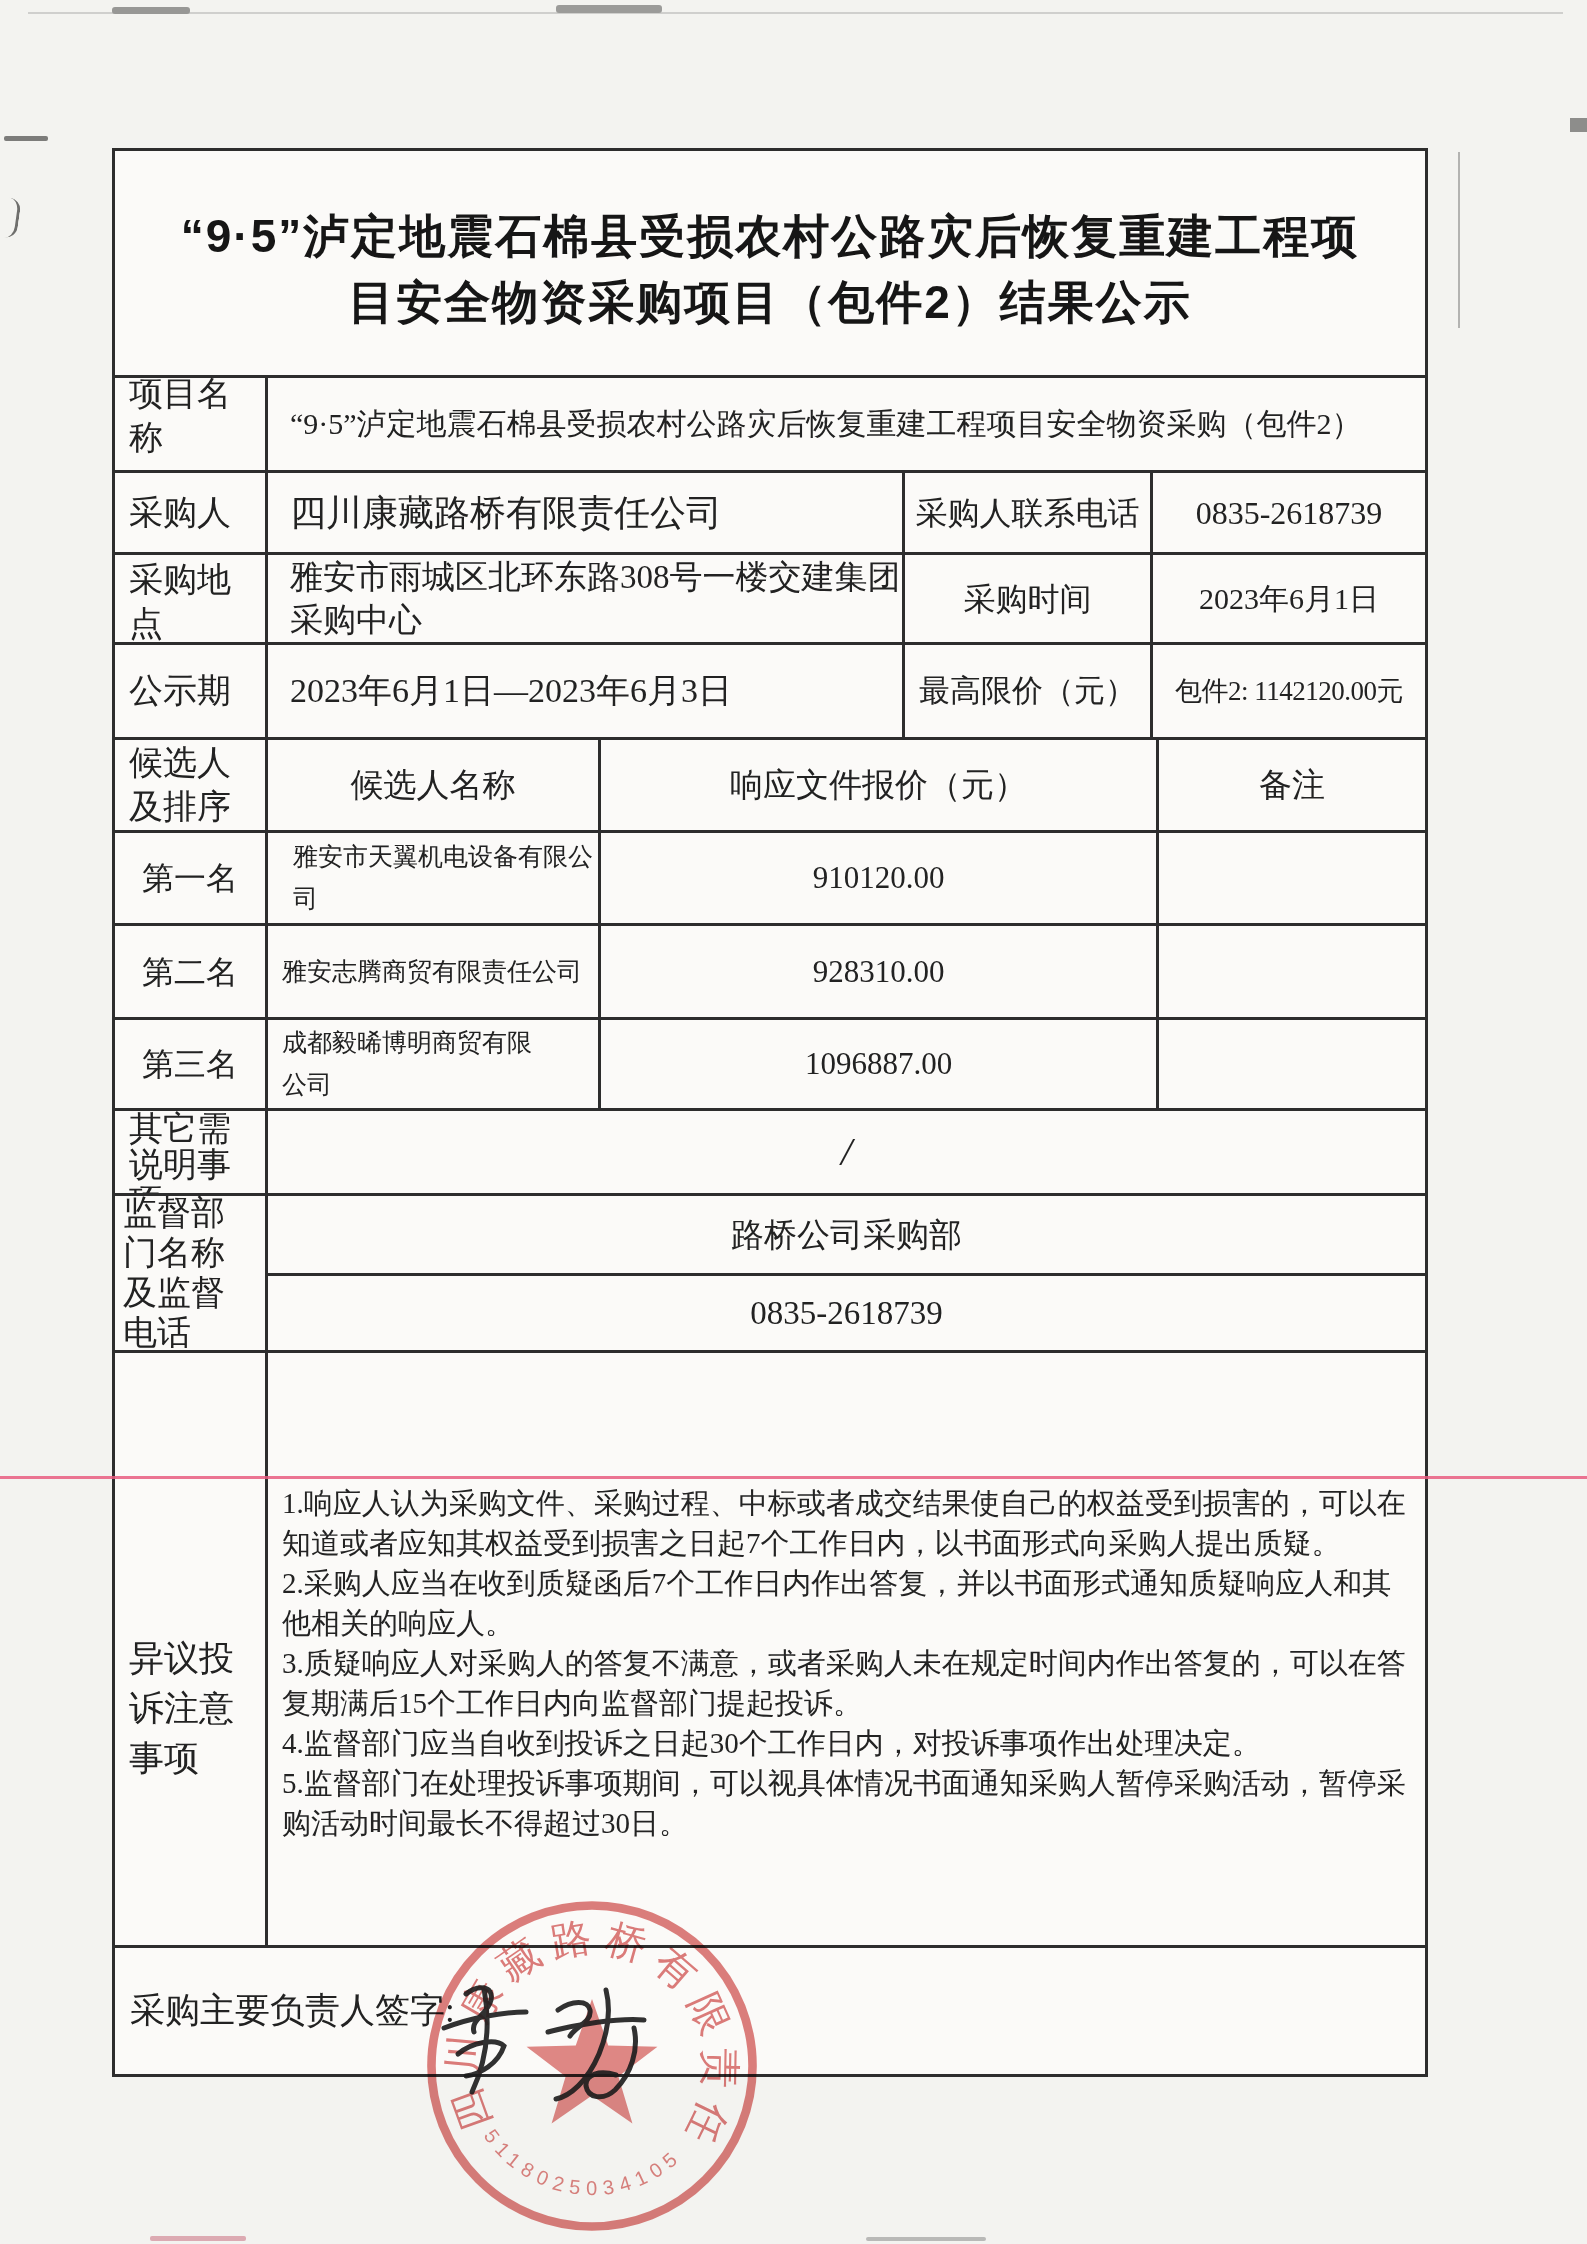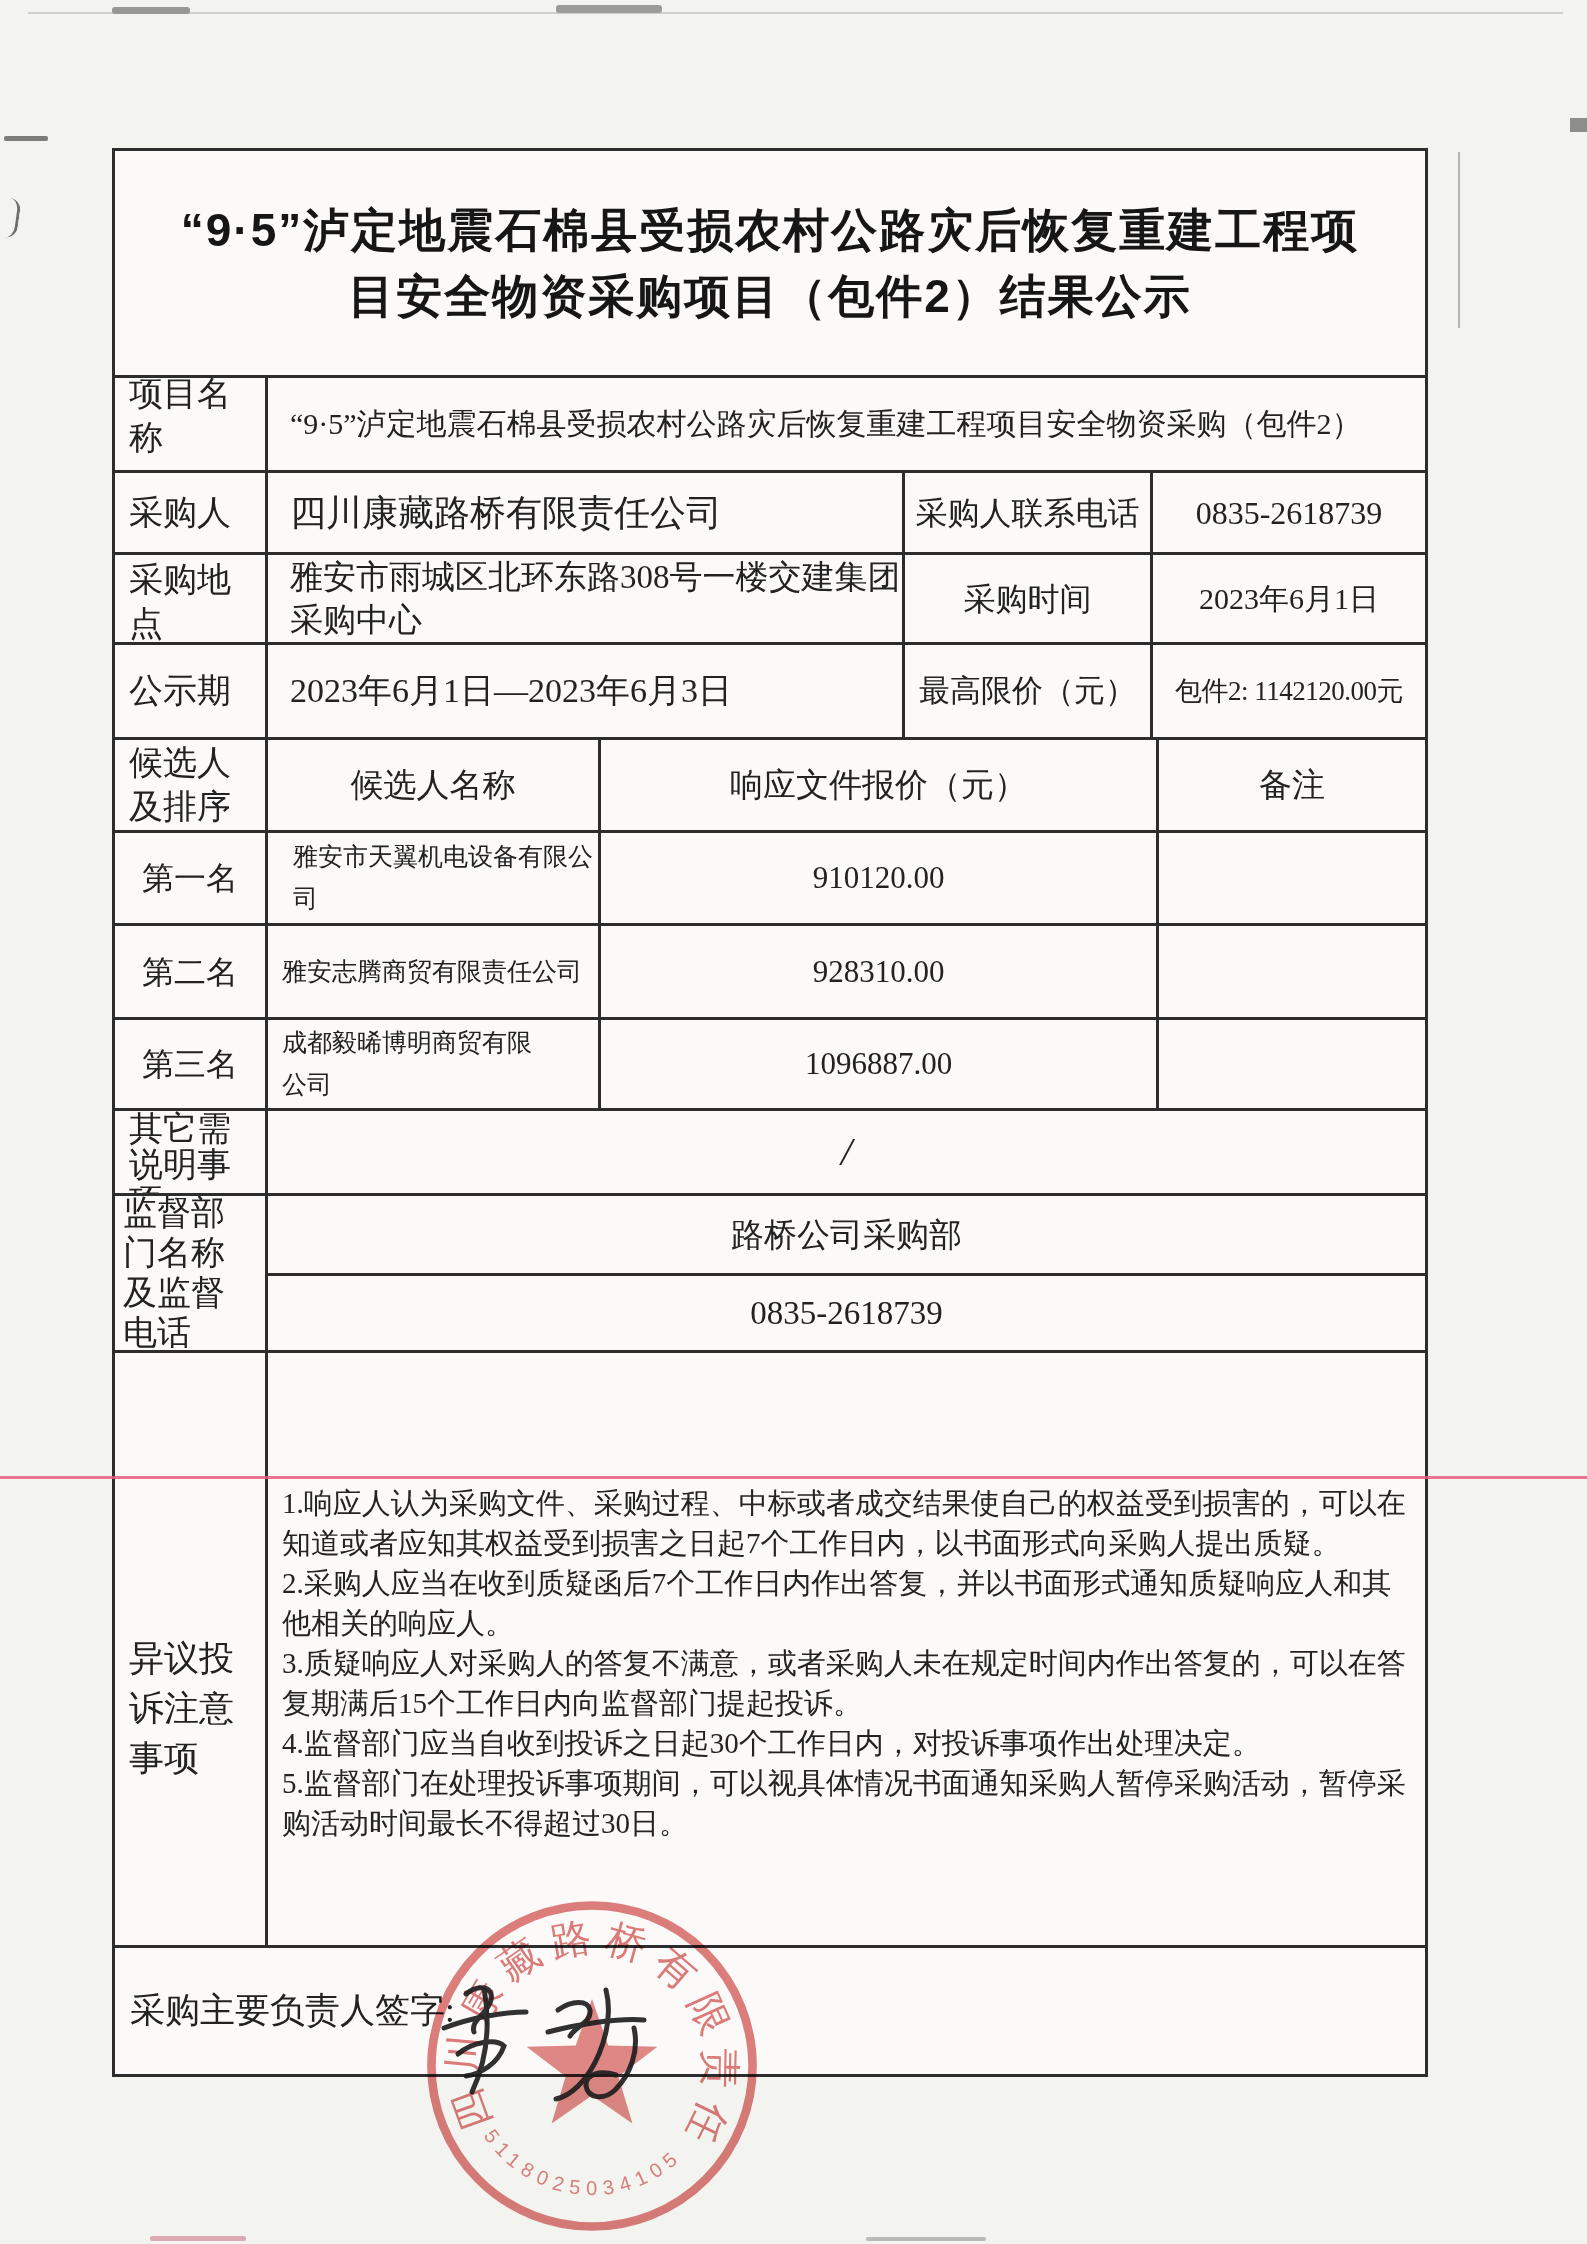--- a/index.html
+++ b/index.html
@@ -71,21 +71,21 @@
   <div class="ln" style="left:112px;top:2074px;width:1316px;height:3px;"></div>
 
   <div class="ln" style="left:112px;top:148px;width:3px;height:1929px;"></div>
   <div class="ln" style="left:1425px;top:148px;width:3px;height:1929px;"></div>
   <div class="ln" style="left:265px;top:375px;width:3px;height:1573px;"></div>
   <div class="ln" style="left:902px;top:470px;width:3px;height:270px;"></div>
   <div class="ln" style="left:1150px;top:470px;width:3px;height:270px;"></div>
   <div class="ln" style="left:598px;top:737px;width:3px;height:374px;"></div>
   <div class="ln" style="left:1156px;top:737px;width:3px;height:374px;"></div>
 
-  <div class="cell title-cell center" style="left:115px;top:151px;width:1310px;height:224px;">
+  <div class="cell title-cell center" style="left:115px;top:157px;width:1310px;height:224px;">
     <div>“9·5”泸定地震石棉县受损农村公路灾后恢复重建工程项</div>
     <div>目安全物资采购项目（包件2）结果公示</div>
   </div>
 
   <div class="cell label" style="left:115px;top:378px;width:150px;height:76px;">项目名称</div>
   <div class="cell val" style="left:268px;top:378px;width:1157px;height:92px;font-size:30px;">“9·5”泸定地震石棉县受损农村公路灾后恢复重建工程项目安全物资采购（包件2）</div>
 
   <div class="cell label" style="left:115px;top:473px;width:150px;height:79px;">采购人</div>
   <div class="cell val" style="left:268px;top:473px;width:634px;height:79px;font-size:36px;">四川康藏路桥有限责任公司</div>
   <div class="cell center" style="left:905px;top:473px;width:245px;height:79px;font-size:32px;">采购人联系电话</div>

